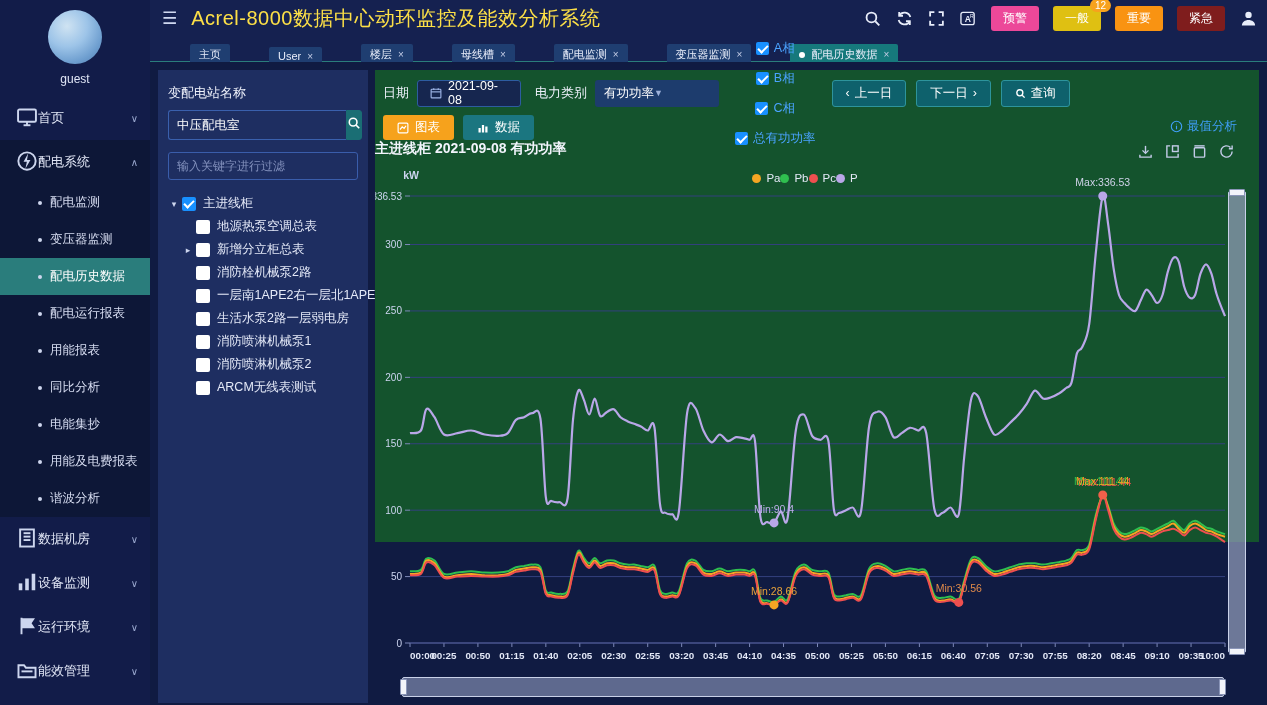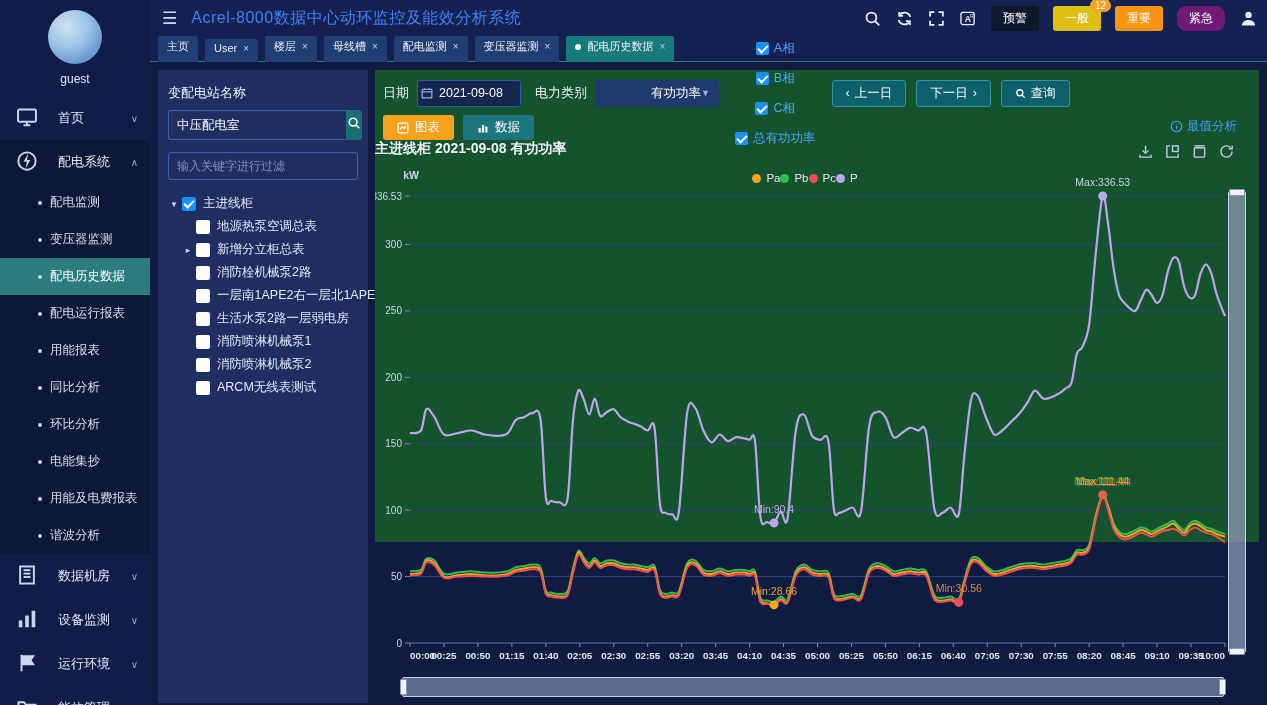--- a/index.html
+++ b/index.html
@@ -7,39 +7,39 @@
     font-family:"Liberation Sans","DejaVu Sans",sans-serif; color:#e6eaf8; }
 
   
   .sidebar { position:absolute; left:0; top:0; width:150px; height:705px; background:#121c49; z-index:5; }
   .avatar-wrap { text-align:center; padding-top:10px; }
   .avatar { width:54px; height:54px; border-radius:50%; margin:0 auto;
     background:radial-gradient(circle at 35% 30%, #cfe3f2 0%, #9dc4e8 40%, #6f9fd0 70%, #4d7cb0 100%); }
   .guest { text-align:center; font-size:12px; color:#dfe5f5; padding:8px 0 10px; }
   .menu-item { display:flex; align-items:center; height:44px; padding:0 12px 0 16px; font-size:13px; color:#e2e7f6; cursor:pointer; }
   .menu-item .mi-icon { width:22px; font-size:14px; color:#cdd6ee; }
-  .menu-item .mi-label { flex:1;padding-left:20px; }
+  .menu-item .mi-label { flex:1; }
   .menu-item .mi-caret { font-size:10px; color:#9aa8cf; }
   .menu-group.expanded { background:#0d1737; }
   .submenu-item { display:flex; align-items:center; height:37px; padding-left:38px; font-size:12.5px; color:#d8def2; cursor:pointer; }
   .submenu-item .dot { width:4px; height:4px; border-radius:50%; background:#cdd6ee; margin-right:8px; }
   .submenu-item.active { background:#2a7d7c; color:#ffffff; }
 
   
   .header { position:absolute; left:150px; top:0; width:1117px; height:62px; background:#152150; border-bottom:1px solid #2a7d7c; }
   .header-top { display:flex; align-items:center; height:37px; padding:0 10px 0 12px; }
   .hamburger { font-size:17px; color:#cfd8f0; margin-right:14px; cursor:pointer; }
-  .app-title { font-size:16px; color:#3b82f6; letter-spacing:0.5px; white-space:nowrap; }
+  .app-title { font-size:20px; color:#fde047; letter-spacing:0.5px; white-space:nowrap; }
   .header-right { margin-left:auto; display:flex; align-items:center; gap:14px; }
   .hicon { width:18px; height:18px; color:#e8edfa; cursor:pointer; display:inline-flex; align-items:center; justify-content:center; }
   .hicon svg { width:17px; height:17px; }
   .chip { position:relative; font-size:12px; color:#fff; border-radius:3px; padding:4px 12px; cursor:pointer; }
   .chip .badge { position:absolute; top:-7px; right:-10px; background:#f7a21d; color:#fff; border-radius:8px; font-size:10px; padding:0 5px; line-height:13px; }
   .header-tabs { display:flex; align-items:flex-end; gap:7px; padding:0 0 0 8px; height:25px; }
-  .tab { background:#1f3e71; color:#e8edfa; font-size:11px; padding:3px 9px 8px; border-radius:2px 2px 0 0; display:flex; align-items:center; gap:6px; cursor:pointer; white-space:nowrap; }
+  .tab { background:#1f3e71; color:#e8edfa; font-size:11px; padding:3px 9px 0; border-radius:2px 2px 0 0; display:flex; align-items:center; gap:6px; cursor:pointer; white-space:nowrap;margin-left:32px; }
   .tab.active { background:#16797c; }
   .tab .tdot { width:6px; height:6px; background:#fff; border-radius:50%; }
   .tab .tclose { font-size:10px; color:#c4cde6; }
 
   
   .left-panel { position:absolute; left:158px; top:70px; width:210px; height:633px; background:#1e2e61; padding:14px 10px 10px; }
   .lp-label { font-size:13px; color:#eef1fb; margin-bottom:8px; }
   .station-row { display:flex; height:30px; margin-bottom:12px; }
   .station-input { flex:1; background:transparent; border:1px solid #3a60ad; border-right:none; border-radius:3px 0 0 3px; color:#fff; font-size:12.5px; padding:8px 8px; outline:none; font-family:inherit; }
   .station-btn { width:52px; background:#1a6e74; border:1px solid #1a6e74; border-radius:0 3px 3px 0; display:flex; align-items:center; justify-content:center; cursor:pointer; }
@@ -51,22 +51,22 @@
   .tree-row .caret { width:12px; font-size:9px; color:#cdd6ee; text-align:center; margin-right:2px; flex:none; }
   .cbx { width:14px; height:14px; border-radius:2px; background:#ffffff; margin-right:7px; flex:none; position:relative; }
   .cbx.checked { background:#1890ff; }
   .cbx.checked::after { content:""; position:absolute; left:4px; top:1px; width:4px; height:8px; border:solid #fff; border-width:0 2px 2px 0; transform:rotate(45deg); }
   .tree-children { padding-left:14px; }
 
   
   .main { position:absolute; left:375px; top:70px; width:884px; height:472px; background:#14532d; }
   .toolbar { position:absolute; left:0; top:8px; width:100%; height:30px; display:flex; align-items:center; padding-left:8px; font-size:13px; }
   .tb-label { color:#eef1fb; margin-right:8px; }
-  .date-input { display:flex; align-items:center; gap:6px; width:104px; height:27px; border:1px solid #2d5ca0; border-radius:3px; padding:0 3px; margin-right:14px; color:#fff; font-size:12.5px; cursor:pointer; background:#16264f; }
-  .select-box { display:flex; align-items:center; justify-content:flex-end; width:124px; height:27px; background:#1d3c6d; border-radius:3px; padding:0 9px; margin-right:16px; color:#fff; font-size:12.5px; cursor:pointer; }
+  .date-input { display:flex; align-items:center; gap:6px; width:104px; height:27px; border:1px solid #2d5ca0; border-radius:3px; padding:0 12px; margin-right:14px; color:#fff; font-size:12.5px; cursor:pointer; background:#16264f; }
+  .select-box { display:flex; align-items:center; justify-content:flex-start; width:124px; height:27px; background:#1d3c6d; border-radius:3px; padding:0 9px; margin-right:16px; color:#fff; font-size:12.5px; cursor:pointer; }
   .select-box .sel-caret { font-size:9px; color:#9db1da; }
   .checks { display:flex; align-items:center; gap:13px; margin-right:16px;flex-direction:column; }
   .check { display:flex; align-items:center; gap:5px; cursor:pointer; }
   .check .cbx { margin-right:0; width:13px; height:13px; }
   .check .clabel { color:#4aa3ff; font-size:12.5px; }
   .tbtn { height:27px; background:#0e616c; border:1px solid #2d949c; border-radius:3px; color:#fff; font-size:12.5px; padding:0 13px; margin-right:10px; cursor:pointer; display:flex; align-items:center; gap:5px; }
   .row2 { position:absolute; left:8px; top:45px; display:flex; gap:9px; }
   .mode-btn { height:25px; border-radius:3px; color:#fff; font-size:12.5px; padding:0 14px; cursor:pointer; display:flex; align-items:center; gap:6px; border:none; }
   .mode-btn.chart { background:#f6a21c; }
   .mode-btn.data { background:#1b7680; }
@@ -136,24 +136,20 @@
         <div class="submenu-item">
           <span class="dot"></span>
           <span>用能报表</span>
         </div>
         <div class="submenu-item">
           <span class="dot"></span>
           <span>同比分析</span>
         </div>
         <div class="submenu-item">
           <span class="dot"></span>
-          <span>环比分析</span>
-        </div>
-        <div class="submenu-item">
-          <span class="dot"></span>
           <span>电能集抄</span>
         </div>
         <div class="submenu-item">
           <span class="dot"></span>
           <span>用能及电费报表</span>
         </div>
         <div class="submenu-item">
           <span class="dot"></span>
           <span>谐波分析</span>
         </div>
@@ -231,24 +227,24 @@
             <polyline points="10,14 14,14 14,10"></polyline>
           </svg>
         </span>
         <span class="hicon">
           <svg viewBox="0 0 18 16" fill="none" stroke="currentColor" stroke-width="1.4">
             <rect x="1" y="1.5" width="14" height="13" rx="2"></rect>
             <text x="5" y="11.5" font-size="9" fill="currentColor" stroke="none" font-weight="bold">A</text>
             <text x="10.5" y="7" font-size="5.5" fill="currentColor" stroke="none">R</text>
           </svg>
         </span>
-        <div class="chip" style="background: #0f172a;"><span>预警</span></div>
+        <div class="chip" style="background: #ec4899;"><span>预警</span></div>
         <div class="chip" style="background: rgb(223, 192, 18);"><span>一般</span><span class="badge">12</span></div>
         <div class="chip" style="background: rgb(249, 147, 18);"><span>重要</span></div>
-        <div class="chip" style="background: #701a75; border-radius: 9px;"><span>紧急</span></div>
+        <div class="chip" style="background: #7f1d1d;"><span>紧急</span></div>
         <span class="hicon">
           <svg viewBox="0 0 16 16" fill="currentColor">
             <circle cx="8" cy="4.6" r="3"></circle>
             <path d="M1.8 14.5c0-3.2 2.8-5.2 6.2-5.2s6.2 2 6.2 5.2z"></path>
           </svg>
         </span>
       </div>
   </div>
   <div class="header-tabs" id="header-tabs">
       <div class="tab">

